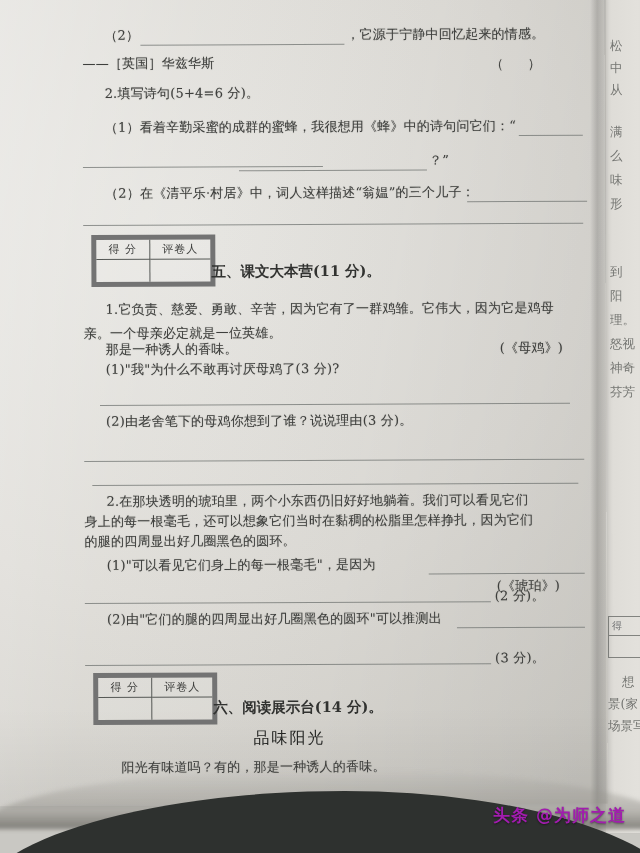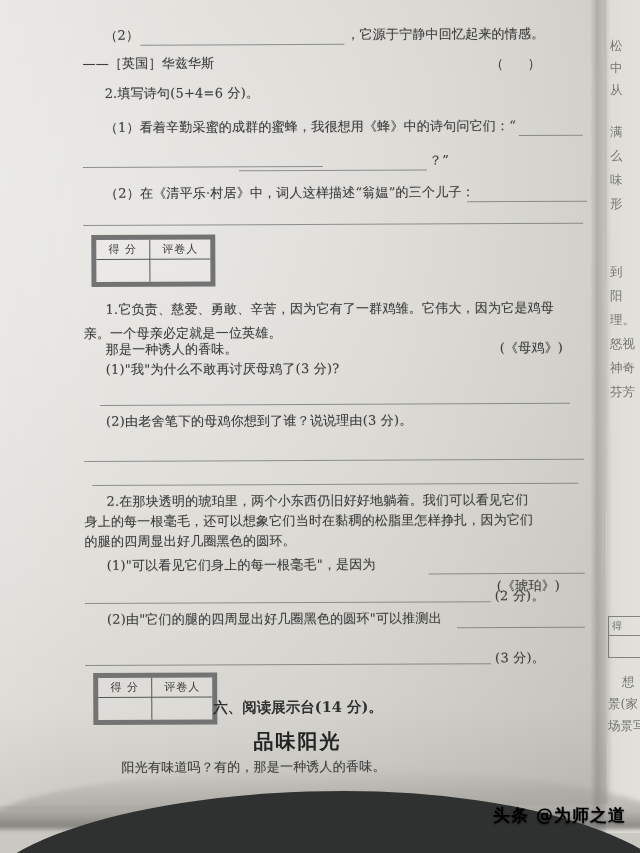--- a/index.html
+++ b/index.html
@@ -137,22 +137,22 @@
 
   .section-title {
     position: absolute;
     font-size: 14.5px;
     font-weight: bold;
     color: #313230;
     white-space: nowrap;
   }
   .article-title {
     position: absolute;
-    font-size: 20px;
-    font-weight: bold;
+    font-size: 16px;
+    font-weight: normal;
     letter-spacing: 2px;
     color: #232422;
     white-space: nowrap;
   }
 
   
   .rcol {
     position: absolute;
     font-size: 12.5px;
     line-height: 20px;
@@ -179,21 +179,21 @@
   }
 
   
   .watermark {
     position: absolute;
     right: 14px;
     bottom: 26px;
     font-family: "DejaVu Sans", "Liberation Sans", sans-serif;
     font-size: 17px;
     font-weight: bold;
-    color: #000000;
+    color: #a21caf;
     letter-spacing: 1px;
     text-shadow: 0 1px 2px rgba(0,0,0,0.45);
     white-space: nowrap;
   }
 </style>
 </head>
 <body>
 
 <div class="scene">
 
@@ -223,20 +223,21 @@
     <div class="rule" style="left:468px; top:202px; width:120px;"></div>
     <div class="rule" style="left:84px; top:224px; width:500px;"></div>
 
     <div class="scorebox" style="left:92px; top:234px;">
       <div>得 分</div>
       <div>评卷人</div>
       <div></div>
       <div></div>
     </div>
 
+    <div class="section-title" style="left:212px; top:262px;">五、课文大本营(11 分)。</div>
 
     <div class="ln" style="left:106px; top:300px;">1.它负责、慈爱、勇敢、辛苦，因为它有了一群鸡雏。它伟大，因为它是鸡母</div>
     <div class="ln" style="left:84px; top:324px;">亲。一个母亲必定就是一位英雄。</div>
     <div class="ln" style="left:106px; top:340px;">那是一种诱人的香味。</div>
     <div class="ln" style="left:500px; top:340px;">(《母鸡》)</div>
 
     <div class="ln" style="left:106px; top:360px;">(1)"我"为什么不敢再讨厌母鸡了(3 分)?</div>
     <div class="rule" style="left:100px; top:404px; width:470px;"></div>
 
     <div class="ln" style="left:106px; top:412px;">(2)由老舍笔下的母鸡你想到了谁？说说理由(3 分)。</div>

